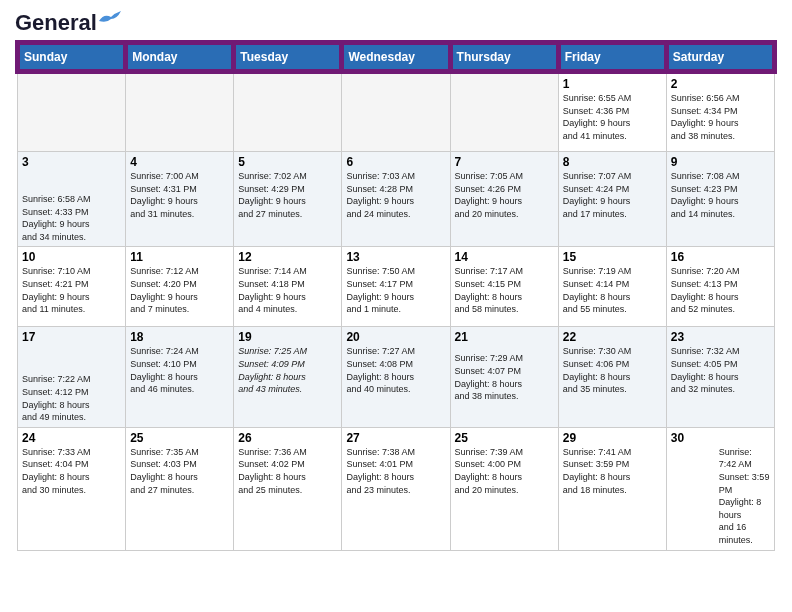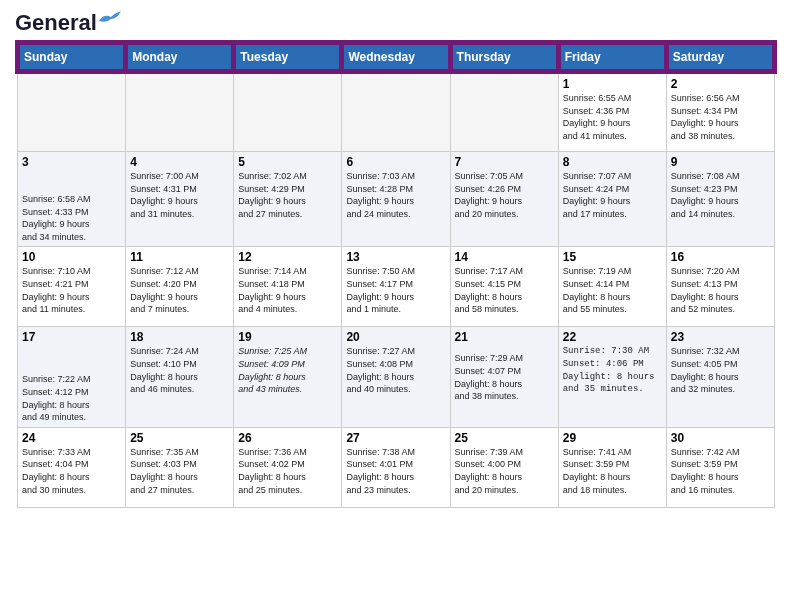--- a/index.html
+++ b/index.html
@@ -265,21 +265,21 @@
           </td>
           <td>
             <span class="day-number">21</span>
             <div class="day-info" style="white-space: pre-line; margin-top: 8px;">Sunrise: 7:29 AM
 Sunset: 4:07 PM
 Daylight: 8 hours
 and 38 minutes.</div>
           </td>
           <td>
             <span class="day-number">22</span>
-            <div class="day-info" style="white-space: pre-line; font-family: Liberation Mono, monospace;">Sunrise: 7:30 AM
+            <div class="day-info" style="white-space: pre-line;">Sunrise: 7:30 AM
 Sunset: 4:06 PM
 Daylight: 8 hours
 and 35 minutes.</div>
           </td>
           <td>
             <span class="day-number">23</span>
             <div class="day-info" style="white-space: pre-line;">Sunrise: 7:32 AM
 Sunset: 4:05 PM
 Daylight: 8 hours
 and 32 minutes.</div>
@@ -323,21 +323,21 @@
           </td>
           <td>
             <span class="day-number">29</span>
             <div class="day-info" style="white-space: pre-line;">Sunrise: 7:41 AM
 Sunset: 3:59 PM
 Daylight: 8 hours
 and 18 minutes.</div>
           </td>
           <td>
             <span class="day-number">30</span>
-            <div class="day-info" style="white-space: pre-line;">Sunrise: 7:42 AM
+            <div class="day-info" style="white-space: pre-line; margin-left: 48px;">Sunrise: 7:42 AM
 Sunset: 3:59 PM
 Daylight: 8 hours
 and 16 minutes.</div>
           </td>
         </tr>
       </tbody>
   </table>
 </div>
 
 </body></html>

